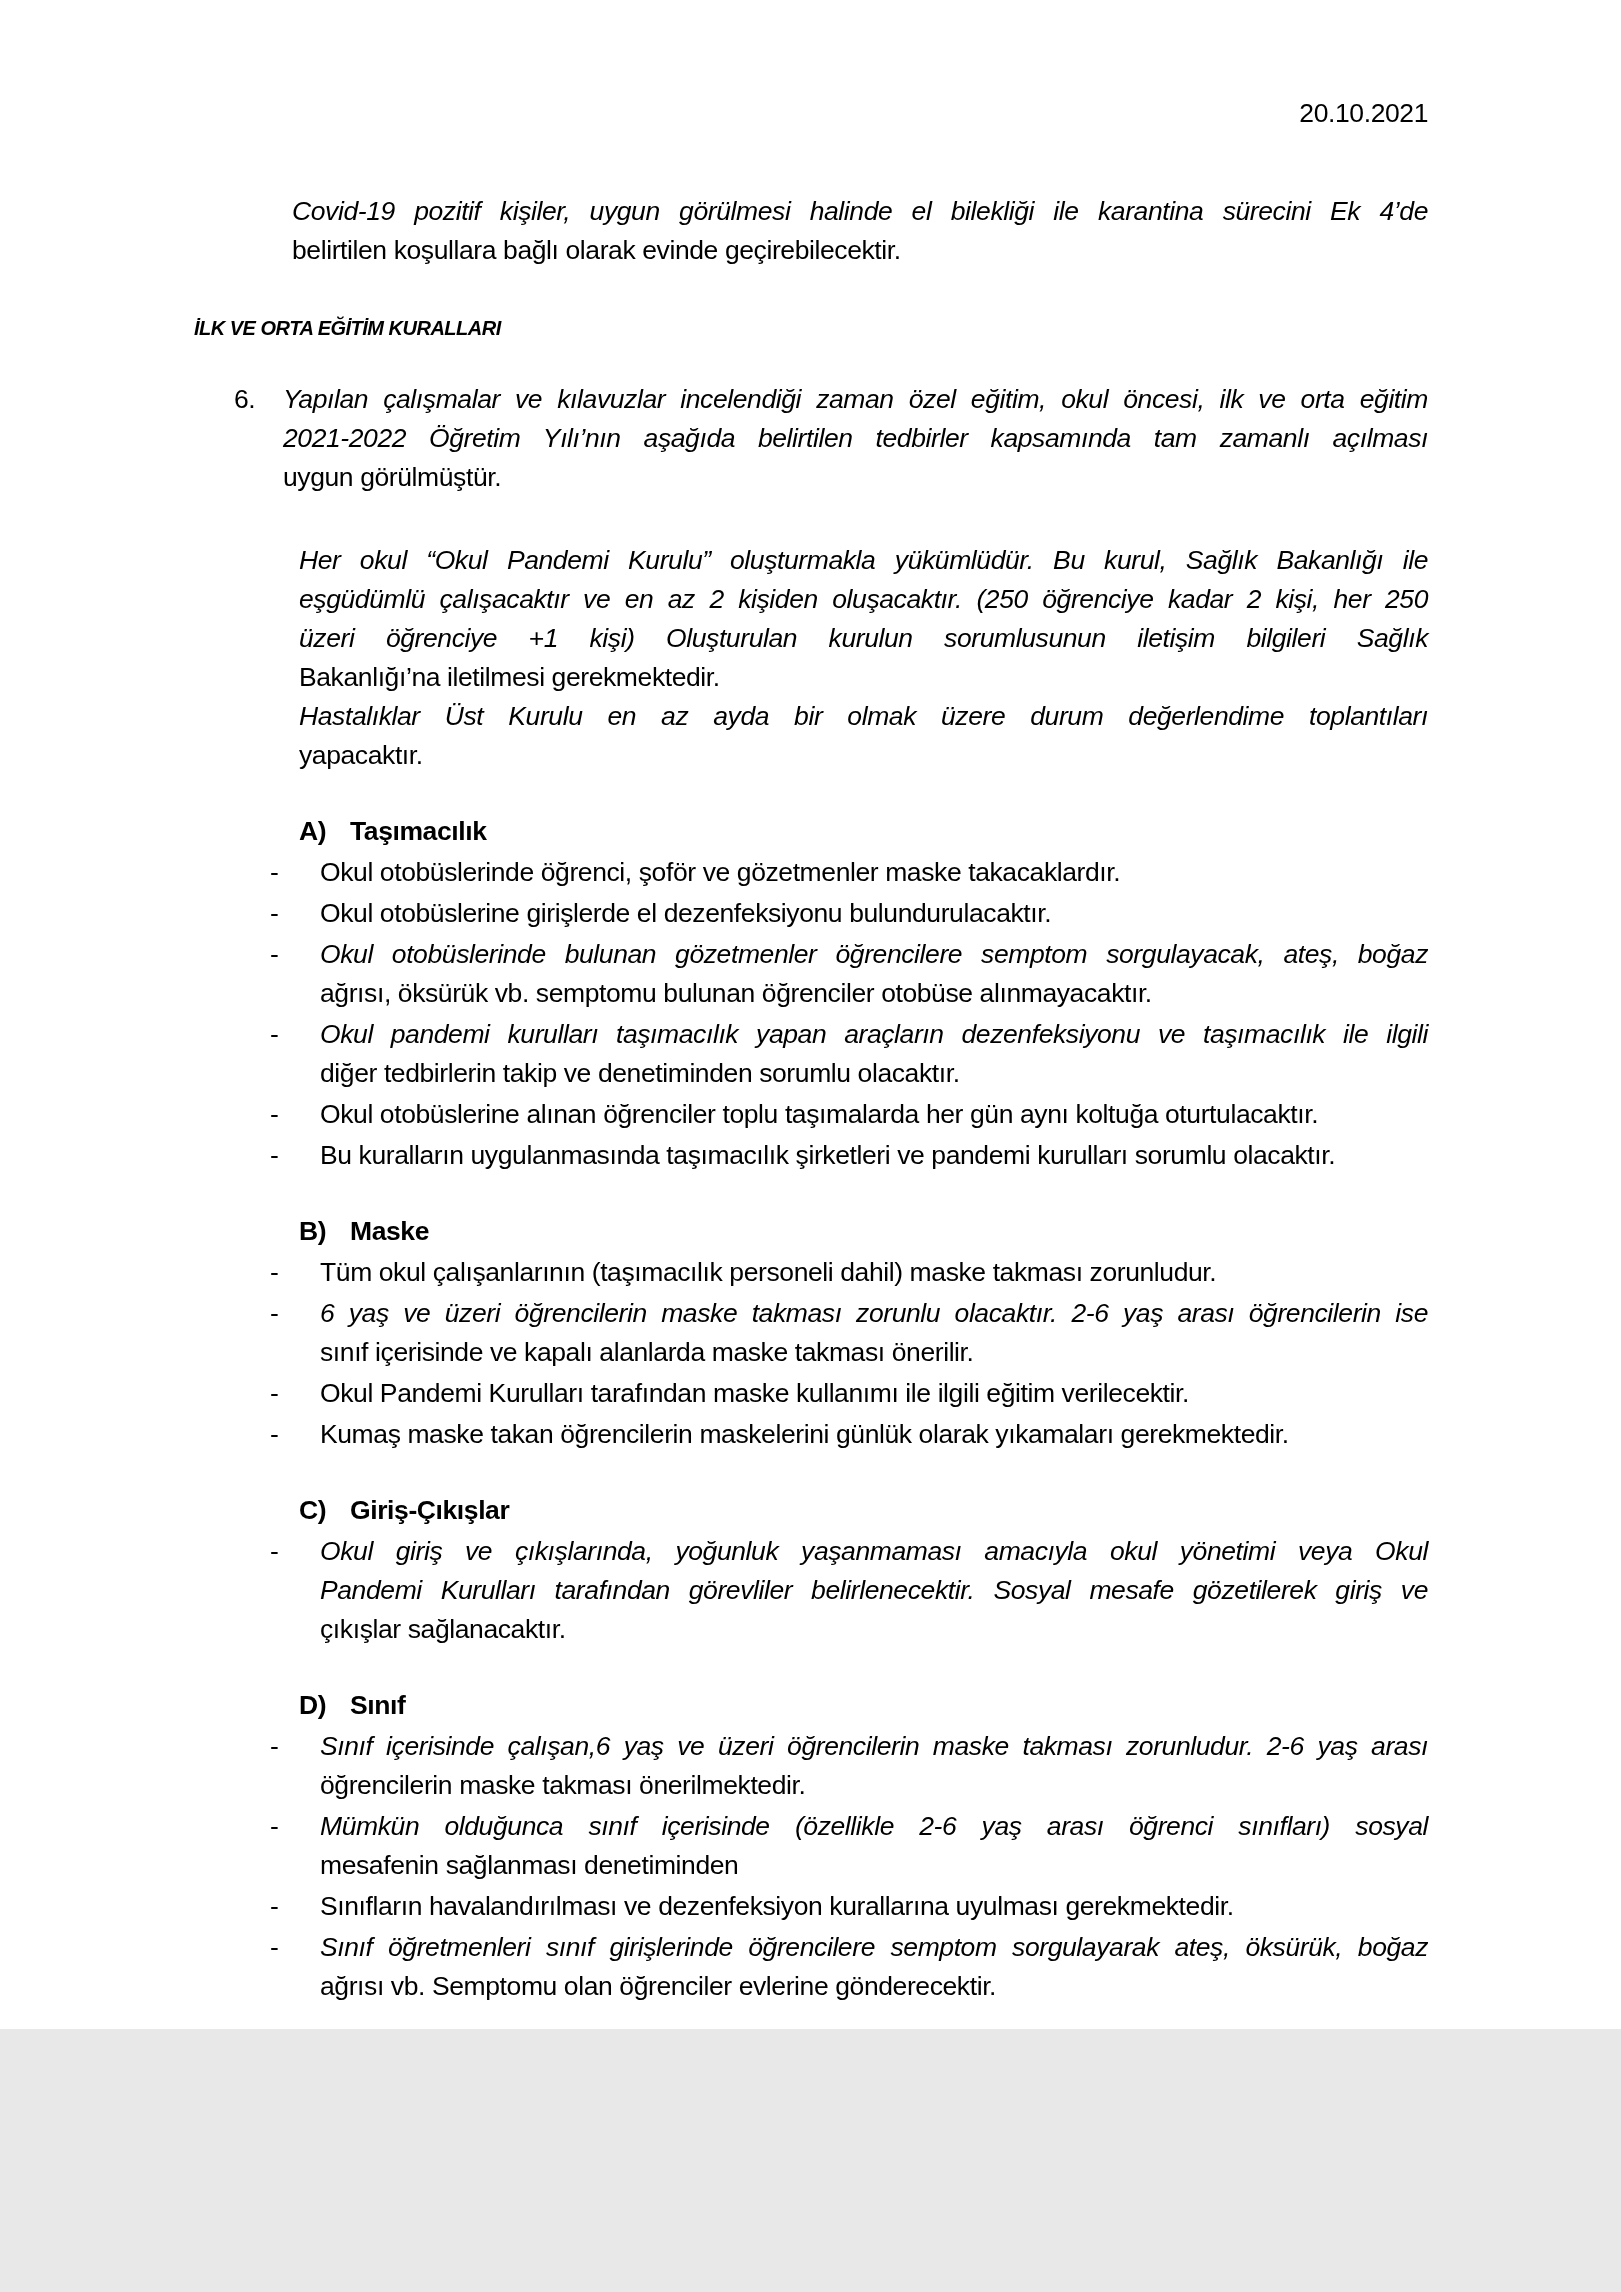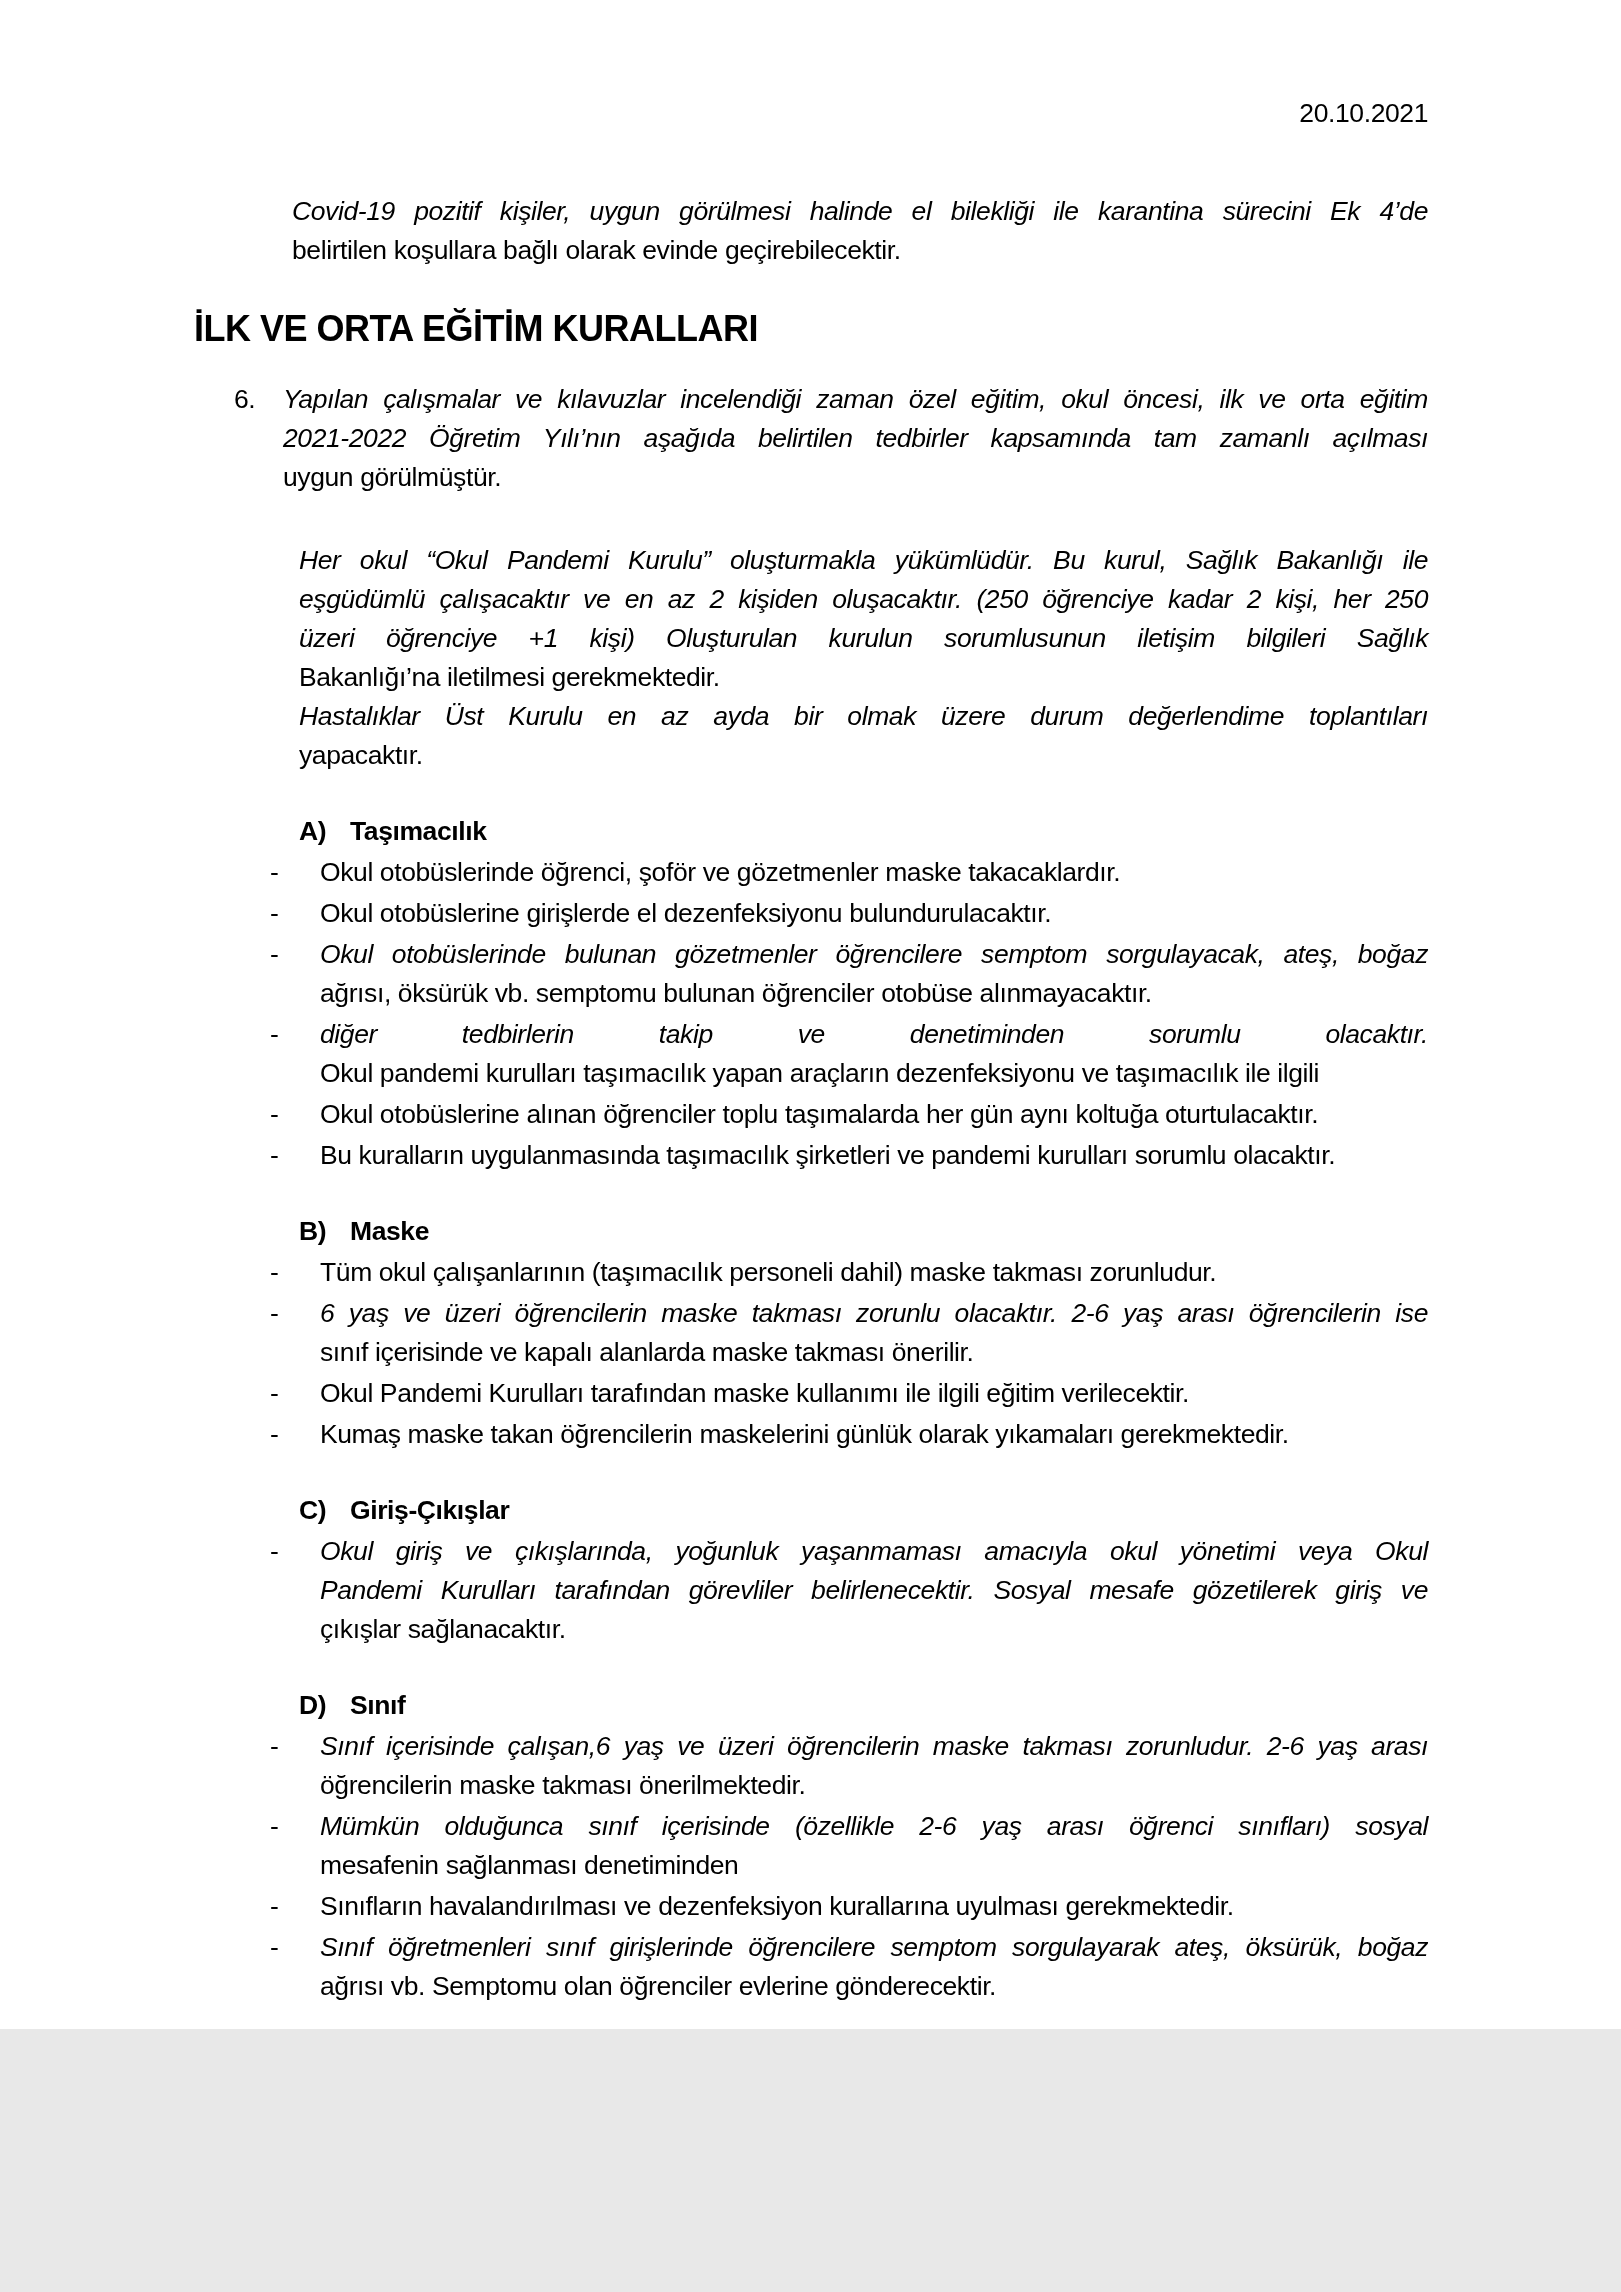--- a/index.html
+++ b/index.html
@@ -21,24 +21,25 @@
   .just .ln:not(:last-child) {
     white-space: nowrap;
     text-align: justify;
     text-align-last: justify;
     font-style: italic;
   }
   .date { margin-top: 94px; height: 39px; line-height: 39px; text-align: right; }
   .intro { margin-top: 59px; margin-left: 98px; }
   .heading {
     margin: 37px 0 0 0;
-    font-size: 36px;
+    font-size: 20px;
     line-height: 43px;
     font-weight: bold;
     letter-spacing: -0.5px;
+    font-style: italic;
   }
   .item6 { margin-top: 30px; margin-left: 40px; display: flex; }
   .item6 .num { width: 49px; flex: none; height: 39px; line-height: 39px; }
   .item6 .body { flex: 1; min-width: 0; }
   .para { margin-left: 105px; }
   .pandemi1 { margin-top: 44px; }
   .section { margin-top: 37px; }
   .sec-header { margin-left: 105px; font-weight: bold; height: 39px; line-height: 39px; }
   .sec-letter { display: inline-block; width: 51px; }
   .sec-items { margin-top: 2px; }
@@ -101,22 +102,22 @@
         <div class="li">
           <span class="dash">-</span>
           <div class="li-lines just">
             <div class="ln">Okul otobüslerinde bulunan gözetmenler öğrencilere semptom sorgulayacak, ateş, boğaz</div>
             <div class="ln">ağrısı, öksürük vb. semptomu bulunan öğrenciler otobüse alınmayacaktır.</div>
           </div>
         </div>
         <div class="li">
           <span class="dash">-</span>
           <div class="li-lines just">
+            <div class="ln">Okul pandemi kurulları taşımacılık yapan araçların dezenfeksiyonu ve taşımacılık ile ilgili</div>
             <div class="ln">diğer tedbirlerin takip ve denetiminden sorumlu olacaktır.</div>
-            <div class="ln">Okul pandemi kurulları taşımacılık yapan araçların dezenfeksiyonu ve taşımacılık ile ilgili</div>
           </div>
         </div>
         <div class="li">
           <span class="dash">-</span>
           <div class="li-lines just">
             <div class="ln">Okul otobüslerine alınan öğrenciler toplu taşımalarda her gün aynı koltuğa oturtulacaktır.</div>
           </div>
         </div>
         <div class="li">
           <span class="dash">-</span>

